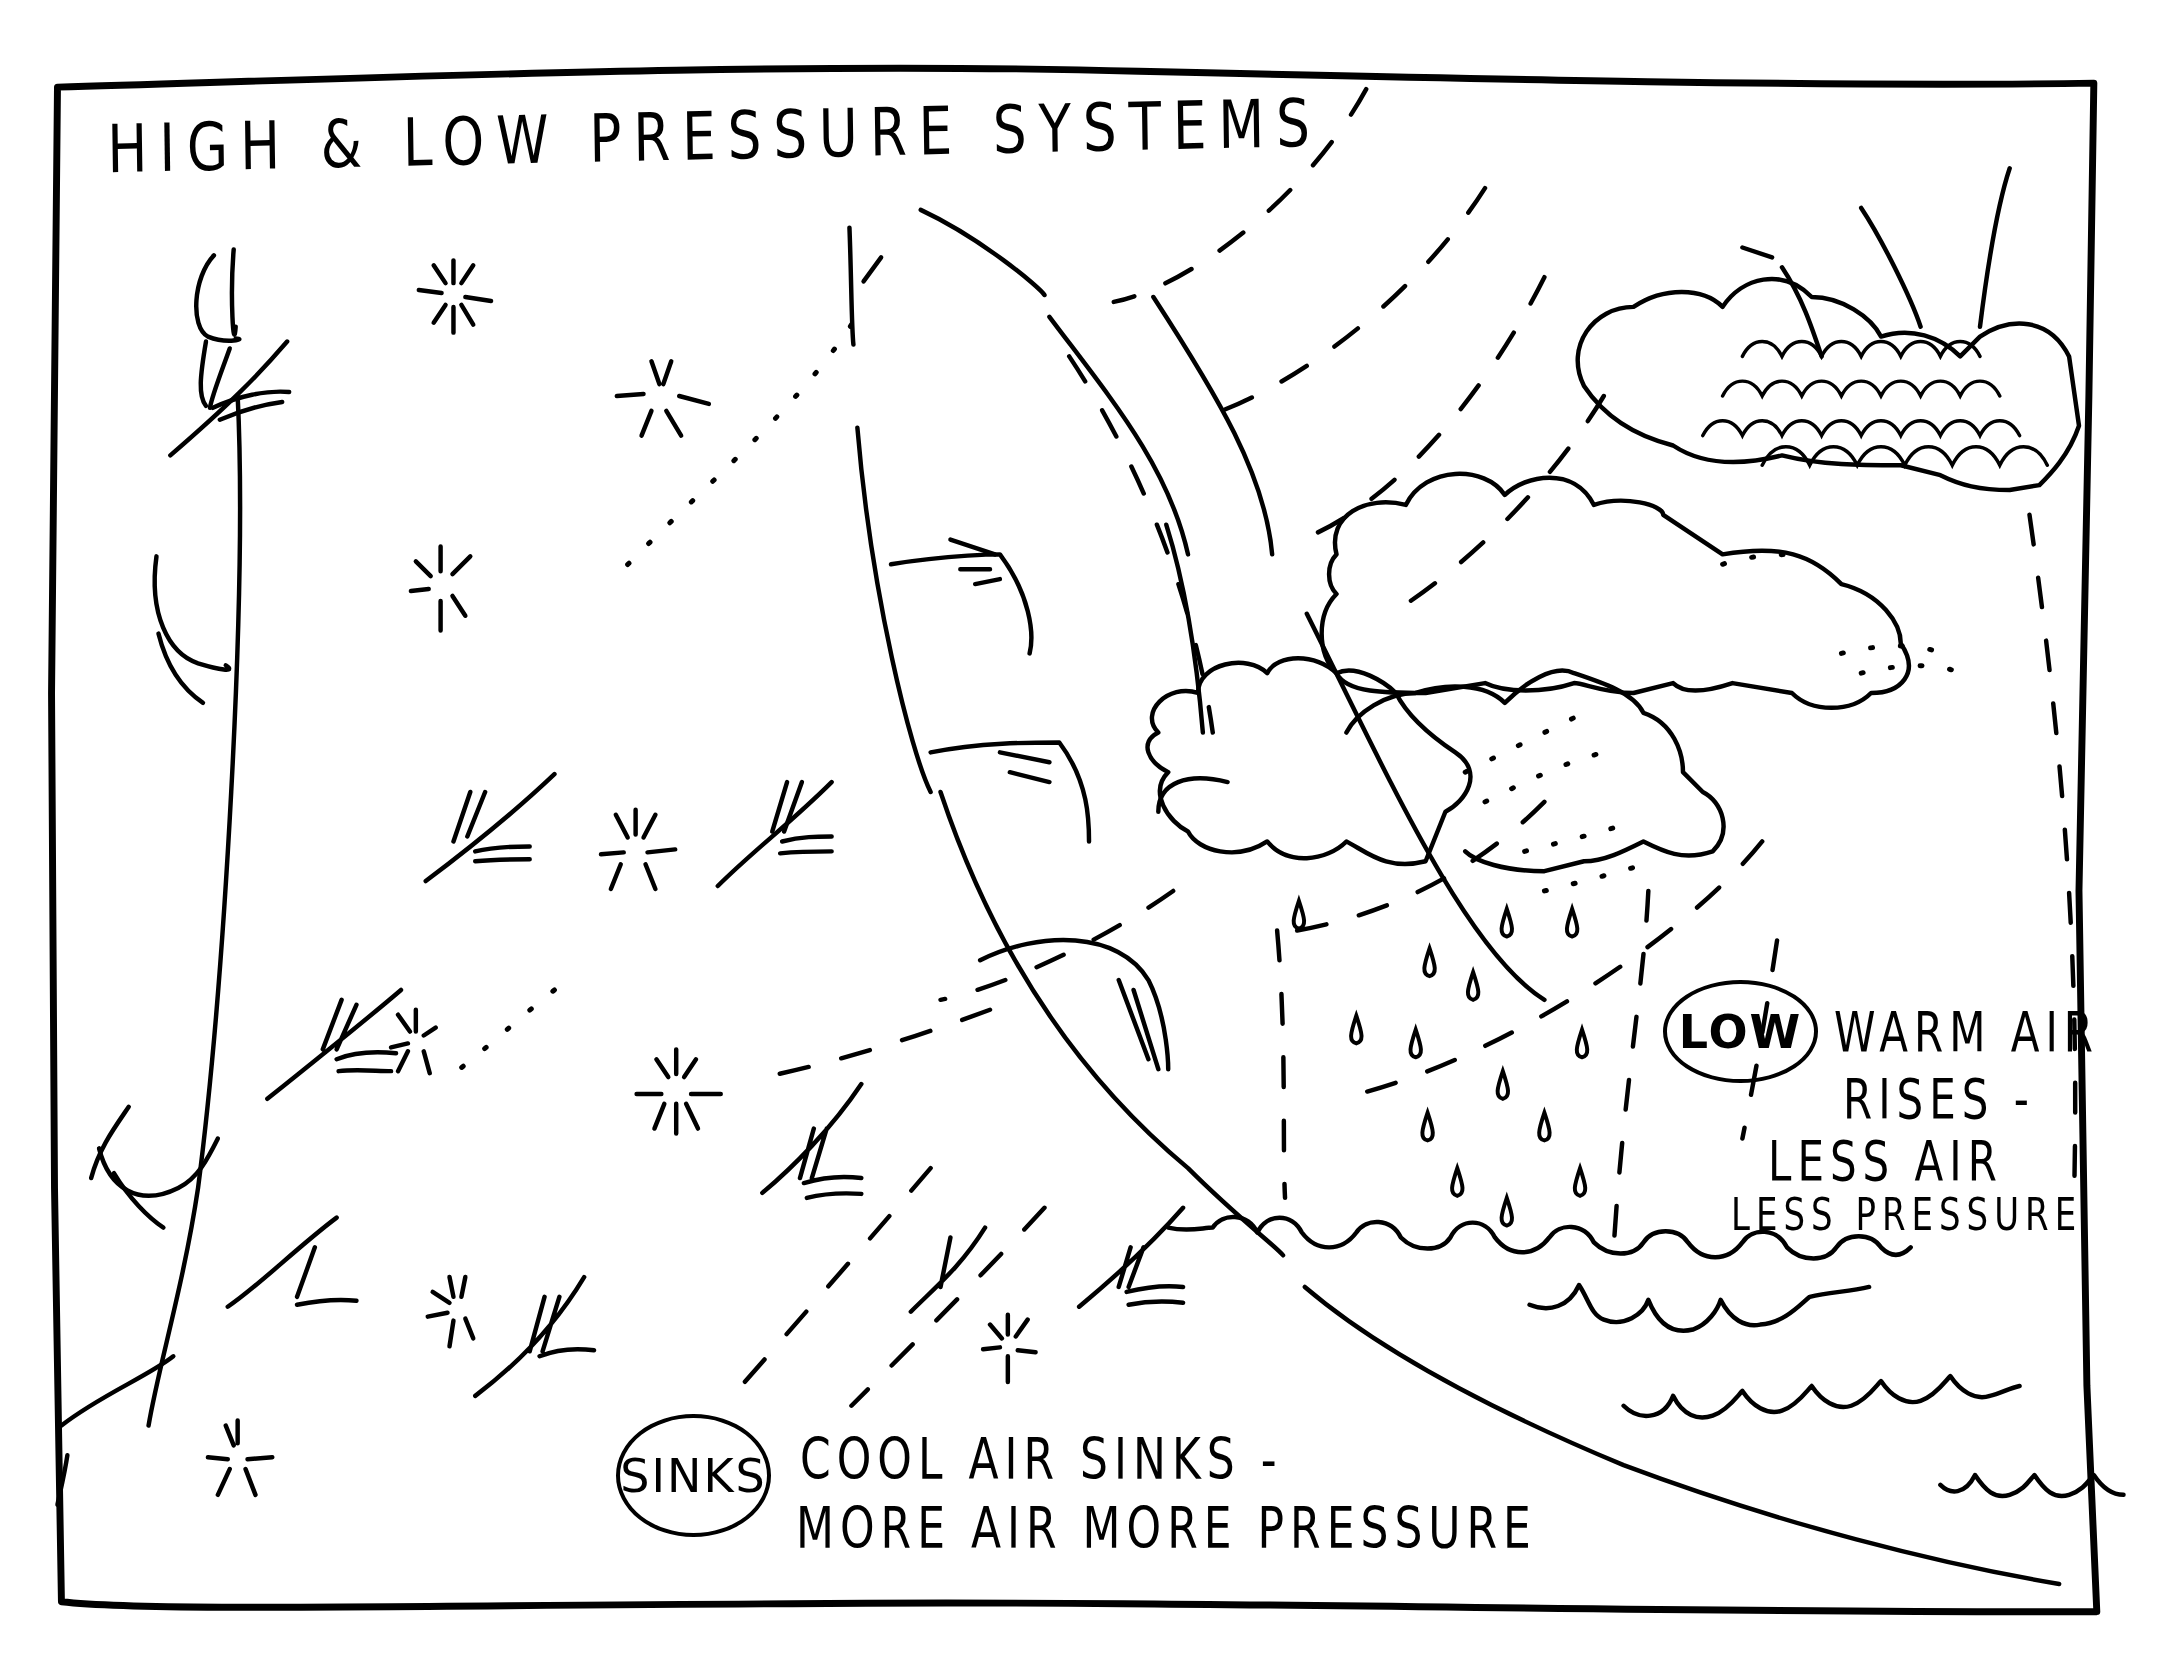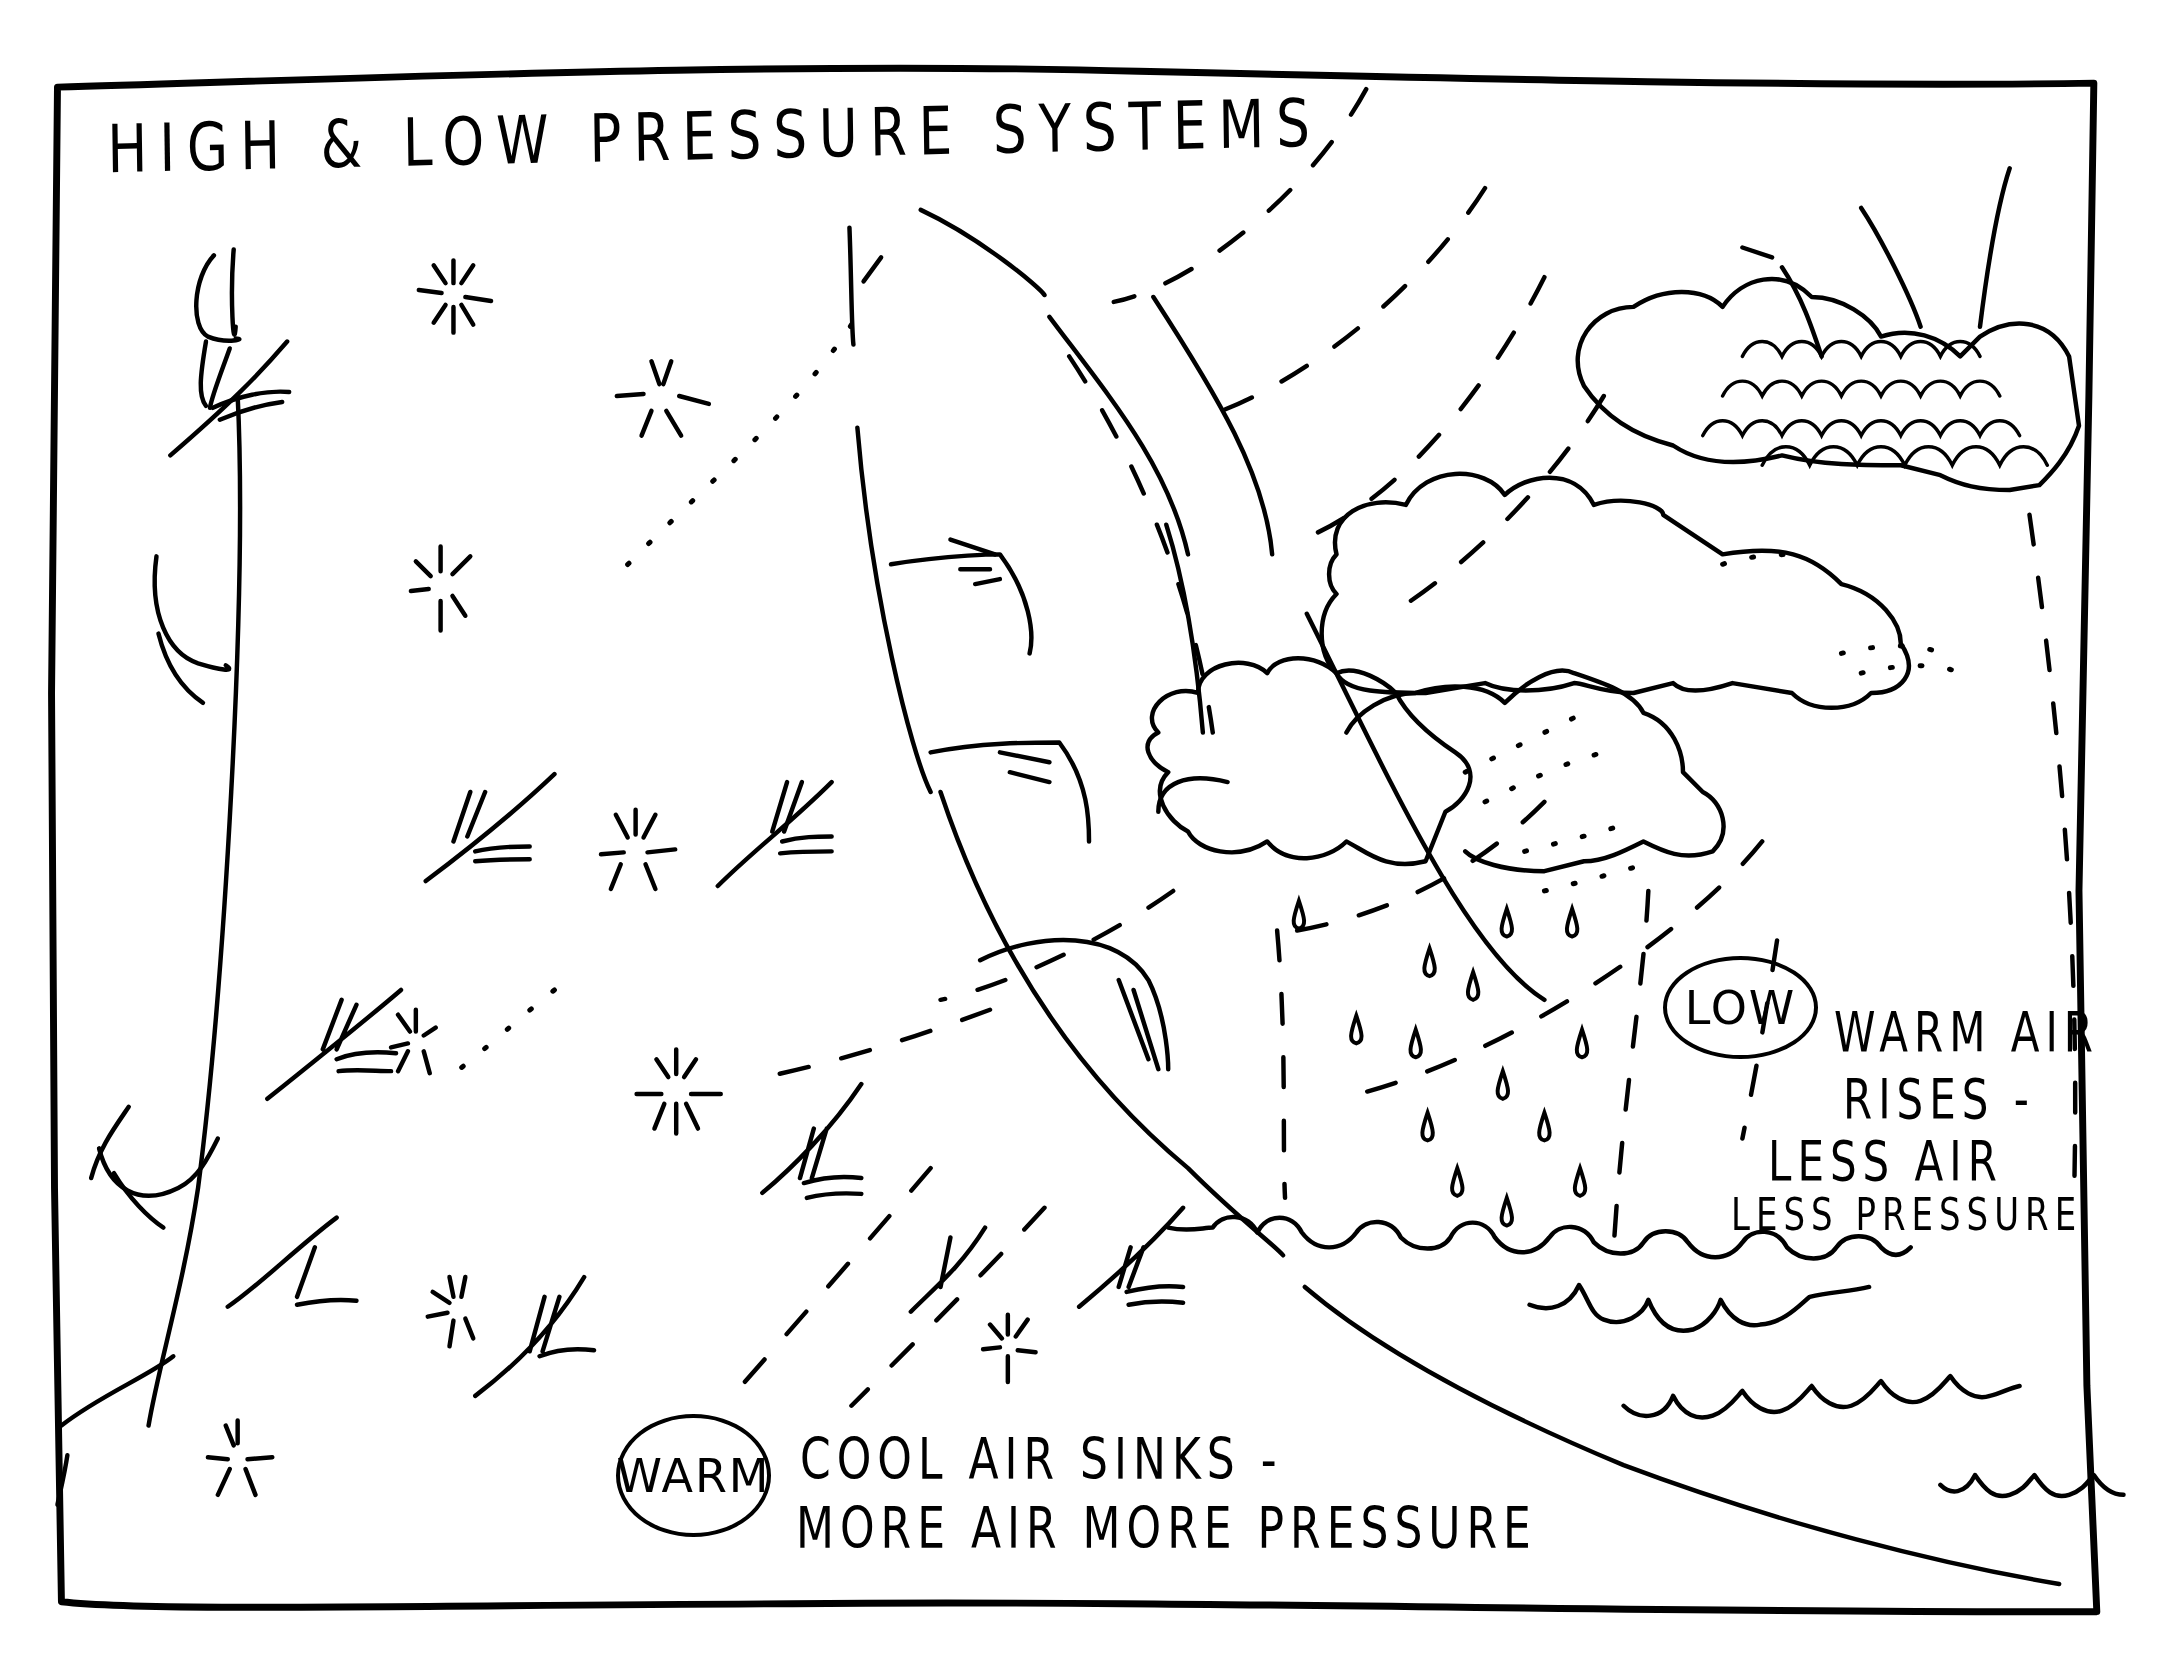--- a/index.html
+++ b/index.html
@@ -8,21 +8,21 @@
   .ink { fill: none; stroke: #000000; stroke-width: 4.5; stroke-linecap: round; stroke-linejoin: round; }
   .frame { fill: none; stroke: #000000; stroke-width: 7; stroke-linejoin: round; }
   .dash { fill: none; stroke: #000000; stroke-width: 4.5; stroke-linecap: round; stroke-dasharray: 30 34; }
   .dot { fill: none; stroke: #000000; stroke-width: 5; stroke-linecap: round; stroke-dasharray: 2 28; }
   .thin { fill: none; stroke: #000000; stroke-width: 3.5; stroke-linecap: round; }
   .drop { fill: none; stroke: #000000; stroke-width: 4; }
   .label { position: absolute; font-family: "DejaVu Sans", sans-serif; color: #000; letter-spacing: 6px; white-space: nowrap; transform-origin: left top; }
   .title { left: 107px; top: 111px; font-size: 53px; letter-spacing: 12px; transform: scaleY(1.25) rotate(-1deg); }
   .badge { position: absolute; border: 4px solid #000; border-radius: 50%; font-family: "DejaVu Sans", sans-serif; font-size: 46px; display: flex; align-items: center; justify-content: center; letter-spacing: 2px; }
   .badge-high { left: 616px; top: 1414px; width: 147px; height: 115px; }
-  .badge-low { left: 1663px; top: 956px; width: 147px; height: 95px; }
+  .badge-low { left: 1663px; top: 980px; width: 147px; height: 95px; font-weight: bold; }
   .high-l1 { left: 800px; top: 1426px; font-size: 44px; transform: scaleY(1.3); }
   .high-l2 { left: 796px; top: 1495px; font-size: 44px; transform: scaleY(1.3); }
   .low-l1 { left: 1834px; top: 1000px; font-size: 42px; transform: scaleY(1.3); }
   .low-l2 { left: 1843px; top: 1067px; font-size: 42px; transform: scaleY(1.3); }
   .low-l3 { left: 1768px; top: 1129px; font-size: 42px; transform: scaleY(1.3); }
   .low-l4 { left: 1731px; top: 1188px; font-size: 34px; transform: scaleY(1.3); }
 </style>
 </head>
 <body>
 
@@ -179,21 +179,21 @@
     <path class="ink" d="M1180,1240 C1200,1245 1215,1240 1225,1240 c10,-15 35,-15 45,5 c10,-20 35,-20 45,0 c15,20 40,20 55,0 c10,-15 35,-15 45,5 c15,15 40,15 50,0 c10,-20 35,-20 45,0 c15,20 40,20 55,0 c10,-15 35,-15 45,5 c15,15 40,15 50,0 c10,-15 35,-15 45,0 c15,20 40,20 55,0 c10,-15 35,-15 45,5 c15,15 40,15 50,0 c10,-15 35,-15 45,0 c10,10 20,10 30,0"></path>
     <path class="ink" d="M1545,1318 c20,8 40,2 50,-20 c10,15 12,30 25,35 c20,8 40,-5 45,-20 c10,25 25,35 45,30 c15,-5 25,-20 28,-30 c10,20 25,28 40,25 c25,-2 40,-20 50,-28 c20,-5 40,-5 60,-10"></path>
     <path class="ink" d="M1640,1420 c15,15 40,15 50,-10 c10,20 25,25 40,20 c15,-5 25,-20 30,-25 c10,15 25,25 40,20 c15,-5 25,-20 30,-25 c10,15 25,25 40,20 c15,-5 25,-20 30,-25 c10,15 25,25 40,20 c15,-5 25,-20 30,-25 c10,15 25,25 40,20 c10,-2 20,-8 30,-10"></path>
     <path class="ink" d="M1960,1500 c10,10 25,10 35,-10 c10,15 20,25 35,20 c15,-5 20,-15 25,-20 c10,15 20,25 35,20 c15,-5 20,-15 25,-20 c10,15 20,20 30,20"></path>
   </g>
 </svg>
 
 <div class="label title">HIGH &amp; LOW PRESSURE SYSTEMS</div>
 
 <div class="badge badge-high">
-  <span>WARM</span>
+  <span>SINKS</span>
 </div>
 <div class="label high-l1">COOL AIR SINKS -</div>
 <div class="label high-l2">MORE AIR  MORE PRESSURE</div>
 
 <div class="badge badge-low">
   <span>LOW</span>
 </div>
 <div class="label low-l1">WARM AIR</div>
 <div class="label low-l2">RISES -</div>
 <div class="label low-l3">LESS AIR</div>

